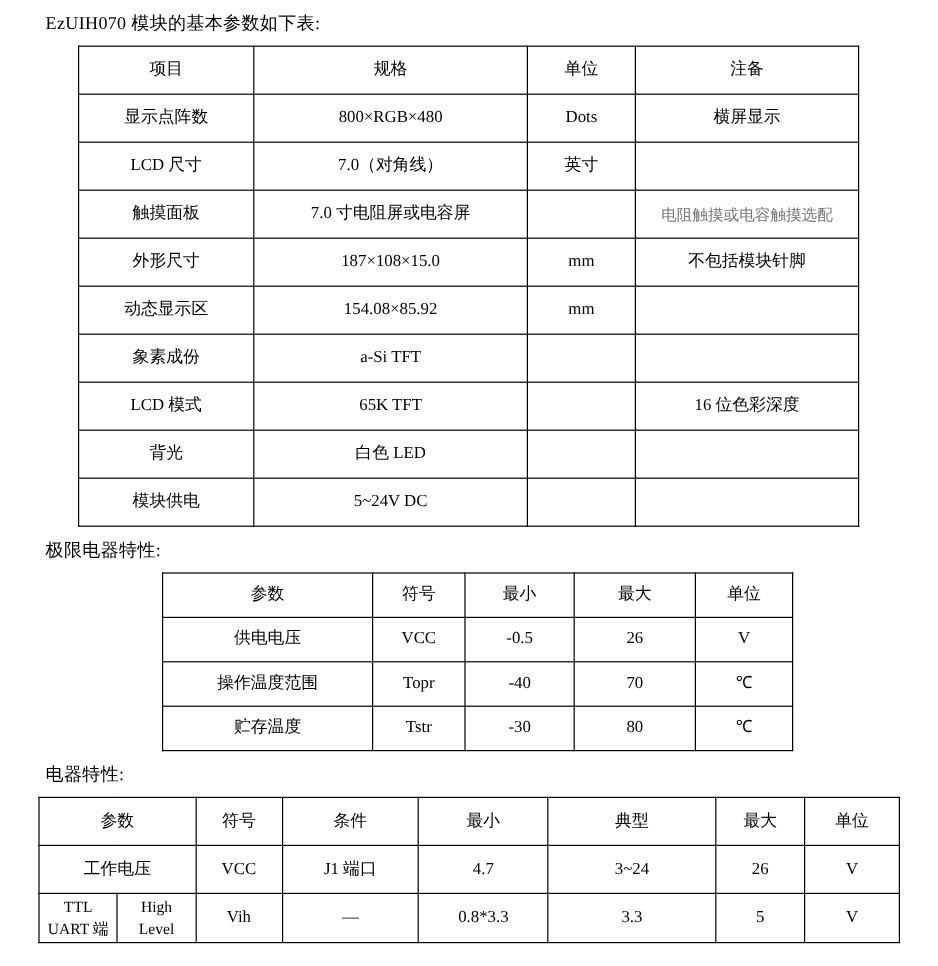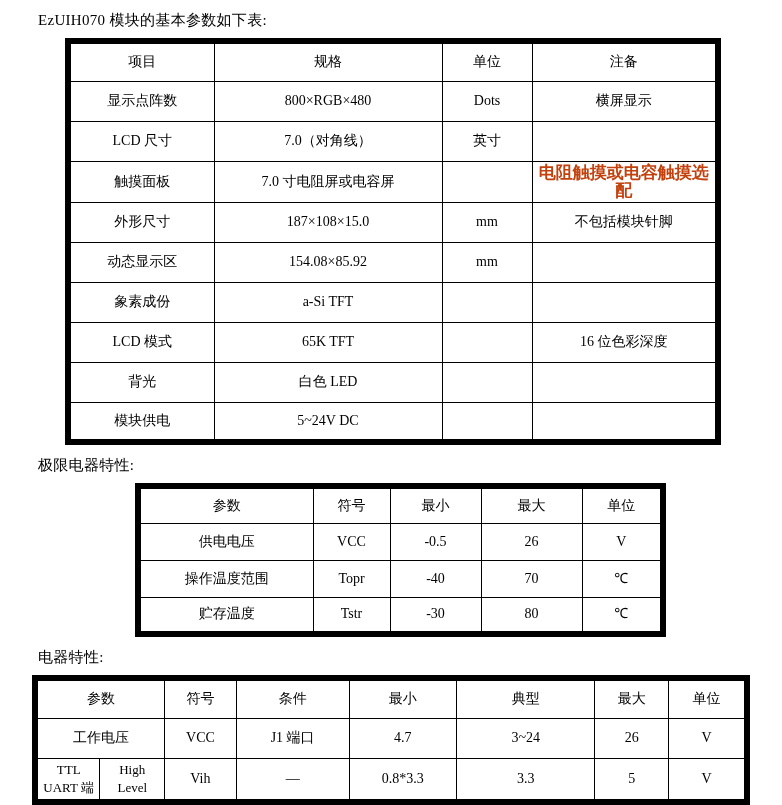--- a/index.html
+++ b/index.html
@@ -27,21 +27,21 @@
     margin: 0 0 8px 38px;
     line-height: 20px;
     letter-spacing: 0.3px;
   }
   .heading-2 {
     margin-top: 10px;
   }
   table {
     border-collapse: collapse;
     table-layout: fixed;
-    border: 6px solid #000000;
+    border: 1px solid #000000;
   }
   table td {
     border: 1px solid #000;
     text-align: center;
     vertical-align: middle;
     font-size: 14px;
     font-family: "Liberation Serif", serif;
     height: 34px;
     padding: 2px 3px;
     box-sizing: border-box;
@@ -51,23 +51,23 @@
   #table-basic {
     margin-left: 65px;
     width: 650px;
   }
   #table-basic td { height: 40px; }
   .t1-c1 { width: 146px; }
   .t1-c2 { width: 228px; }
   .t1-c3 { width: 90px; }
   .t1-c4 { width: 186px; margin-top: 16px; }
   .highlight-blue {
-    color: #c2410c;
-    font-weight: bold;
-    font-size: 17px;
+    color: #737373;
+    font-weight: normal;
+    font-size: 13px;
   }
   
   #table-limits {
     margin-left: 135px;
     width: 525px;
   }
   #table-limits td { height: 37px; }
   .t2-c1 { width: 175px; }
   .t2-c2 { width: 77px; }
   .t2-c3 { width: 91px; }

